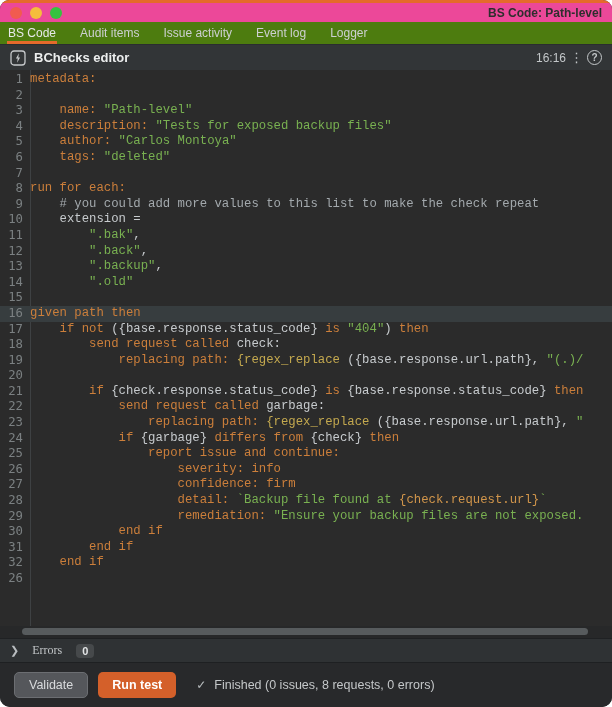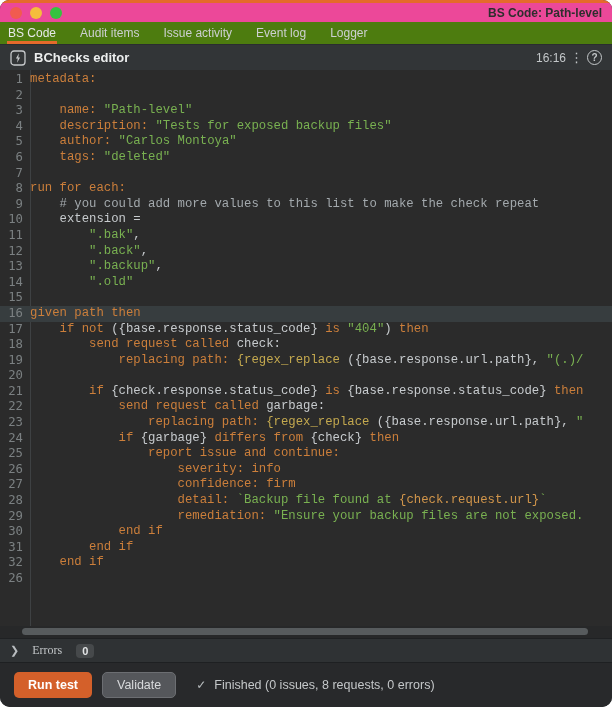--- a/index.html
+++ b/index.html
@@ -166,21 +166,21 @@
     <div class="hscroll-thumb"></div>
   </div>
 
   <div class="errors-row">
     <span class="chevron">❯</span>
     <span class="errors-label">Errors</span>
     <span class="errors-badge">0</span>
   </div>
 
   <div class="footer">
+    <button class="btn validate">Validate</button>
     <button class="btn run">Run test</button>
-    <button class="btn validate">Validate</button>
     <span class="status">
       <span class="check">✓</span>
       <span class="status-text">Finished (0 issues, 8 requests, 0 errors)</span>
     </span>
   </div>
 
 </div>
 
 </body></html>

